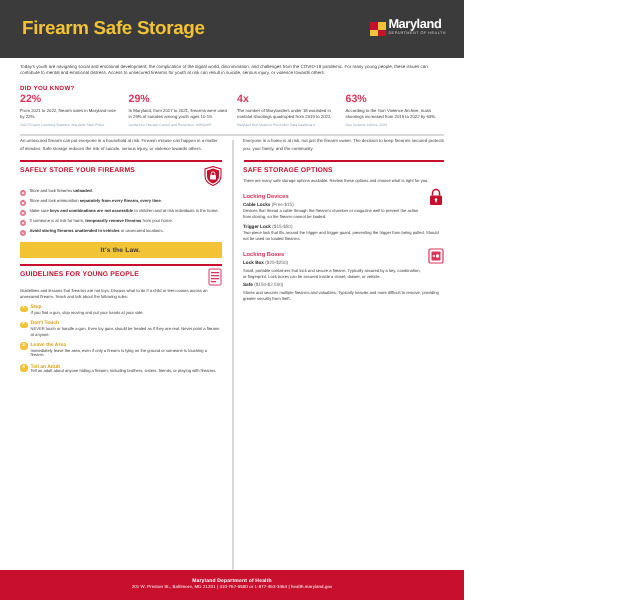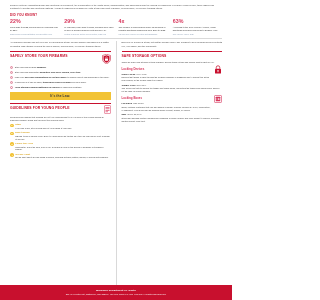--- a/index.html
+++ b/index.html
@@ -132,20 +132,35 @@
     text-align:center;
   }
   .footer-name { font-size:2.5px; font-weight:bold; margin-bottom:1.3px; letter-spacing:0.1px; }
   .footer-addr { font-size:2.2px; letter-spacing:0.05px; }
 </style>
 </head>
 <body>
 
 <div class="page">
 
+  <div class="header">
+    <div class="header-title">Firearm Safe Storage</div>
+    <div class="logo">
+      <div class="logo-flag">
+        <div class="q1"></div>
+          <div class="q2"></div>
+          <div class="q3"></div>
+          <div class="q4"></div>
+      </div>
+      <div class="logo-text">
+        <div class="logo-name">Maryland</div>
+        <div class="logo-sub">DEPARTMENT OF HEALTH</div>
+      </div>
+    </div>
+  </div>
 
   <div class="intro">
     <p>Today's youth are navigating social and emotional development, the complication of the digital world, discrimination, and challenges from the COVID-19 pandemic. For many young people, these issues can contribute to mental and emotional distress. Access to unsecured firearms for youth at risk can result in suicide, serious injury, or violence towards others.</p>
   </div>
 
   <div class="dyk">
     <div class="dyk-title">DID YOU KNOW?</div>
     <div class="stats">
       <div class="stat">
         <div class="stat-num">22%</div>

